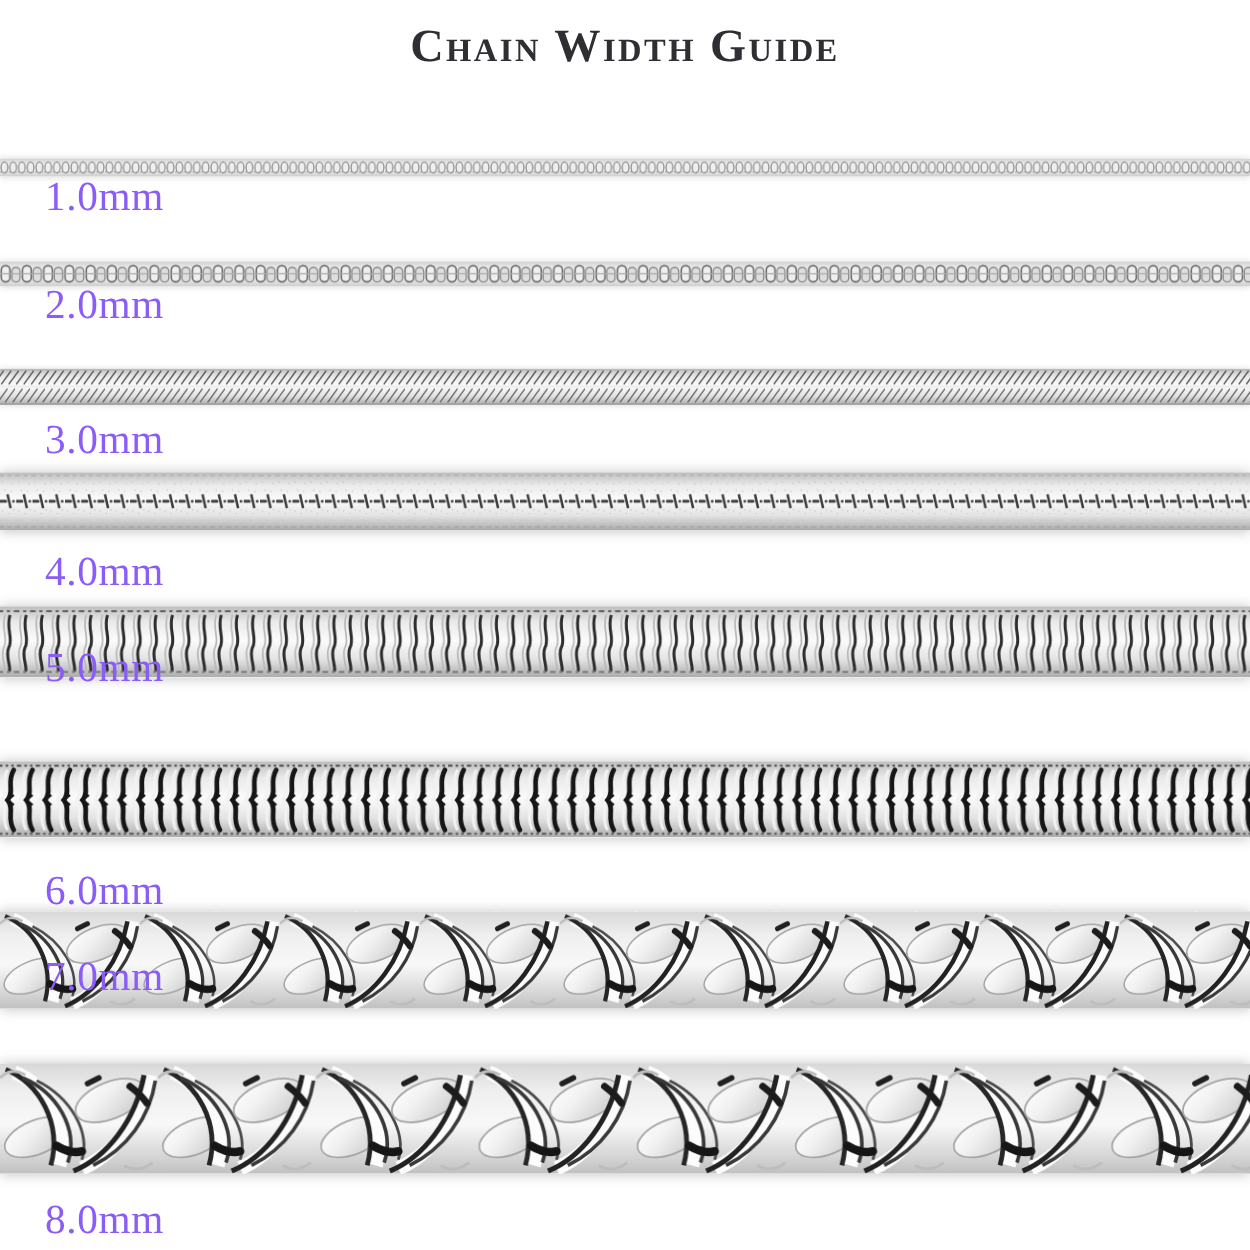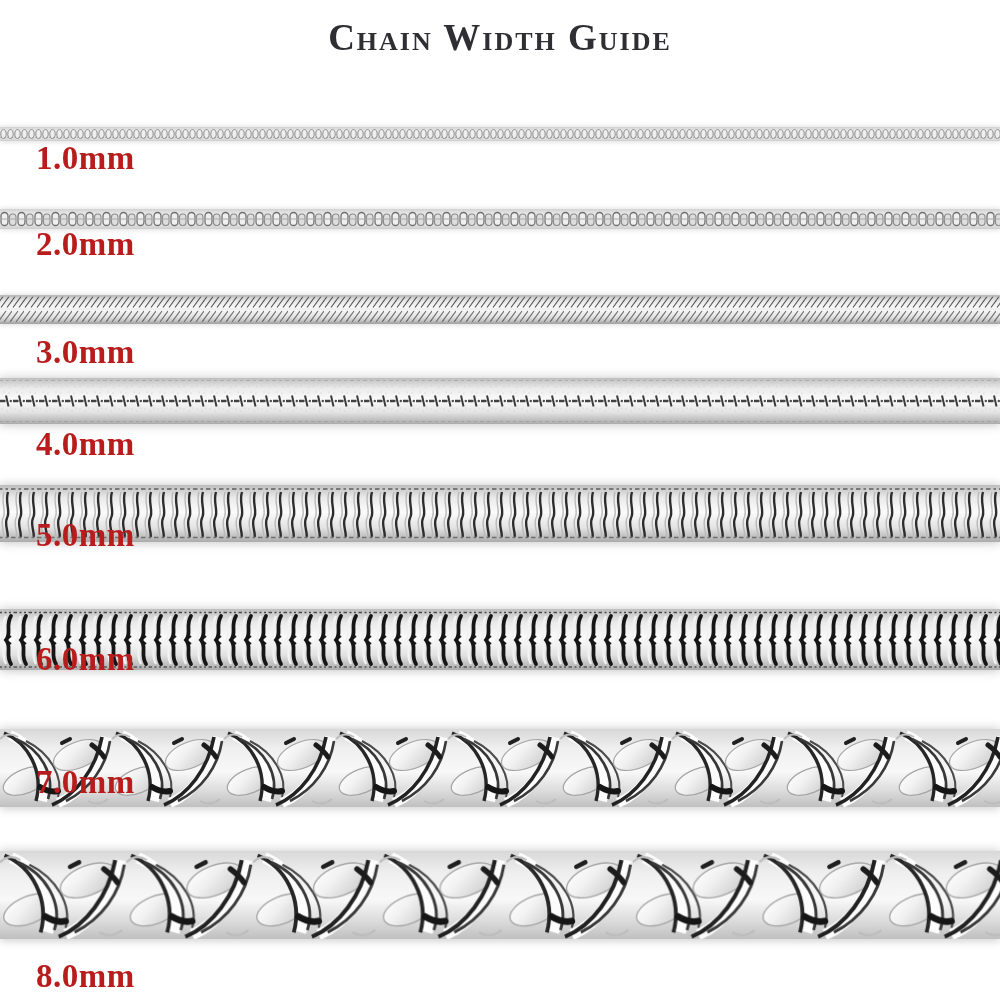--- a/index.html
+++ b/index.html
@@ -10,30 +10,30 @@
   .title{
     position:absolute;top:16px;left:0;width:1000px;text-align:center;
     font-size:37px;font-weight:700;font-variant:small-caps;letter-spacing:2px;
     color:#2e2e33;
   }
   .chain{position:absolute;left:0;width:1000px;line-height:0;}
   .chain svg{display:block;width:1000px;}
   .halo{box-shadow:0 2px 9px rgba(80,80,80,.22), 0 -2px 9px rgba(80,80,80,.14);}
   .halo-soft{box-shadow:0 1px 5px rgba(90,90,90,.16), 0 -1px 5px rgba(90,90,90,.10);}
   .lbl{
-    position:absolute;left:36px;font-size:33px;line-height:38px;color:#b91c1c;
-    letter-spacing:.5px;font-weight:700;
+    position:absolute;left:36px;font-size:33px;line-height:38px;color:#8b5cf6;
+    letter-spacing:.5px;font-weight:400;
   }
   
   .c1{top:127px}.l1{top:139px}
   .c2{top:209px}.l2{top:225px}
   .c3{top:295px}.l3{top:333px}
-  .c4{top:378px}.l4{top:425px}
+  .c4{top:378px}.l4{top:439px}
   .c5{top:485px}.l5{top:516px}
-  .c6{top:609px}.l6{top:640px}
+  .c6{top:609px}.l6{top:694px}
   .c7{top:729px}.l7{top:763px}
   .c8{top:851px}.l8{top:957px}
   .defs-holder{position:absolute;width:0;height:0;overflow:hidden;}
 </style>
 </head>
 <body>
 
 <svg class="defs-holder" aria-hidden="true">
   <defs>
     <linearGradient id="gBand" x1="0" y1="0" x2="0" y2="1">

